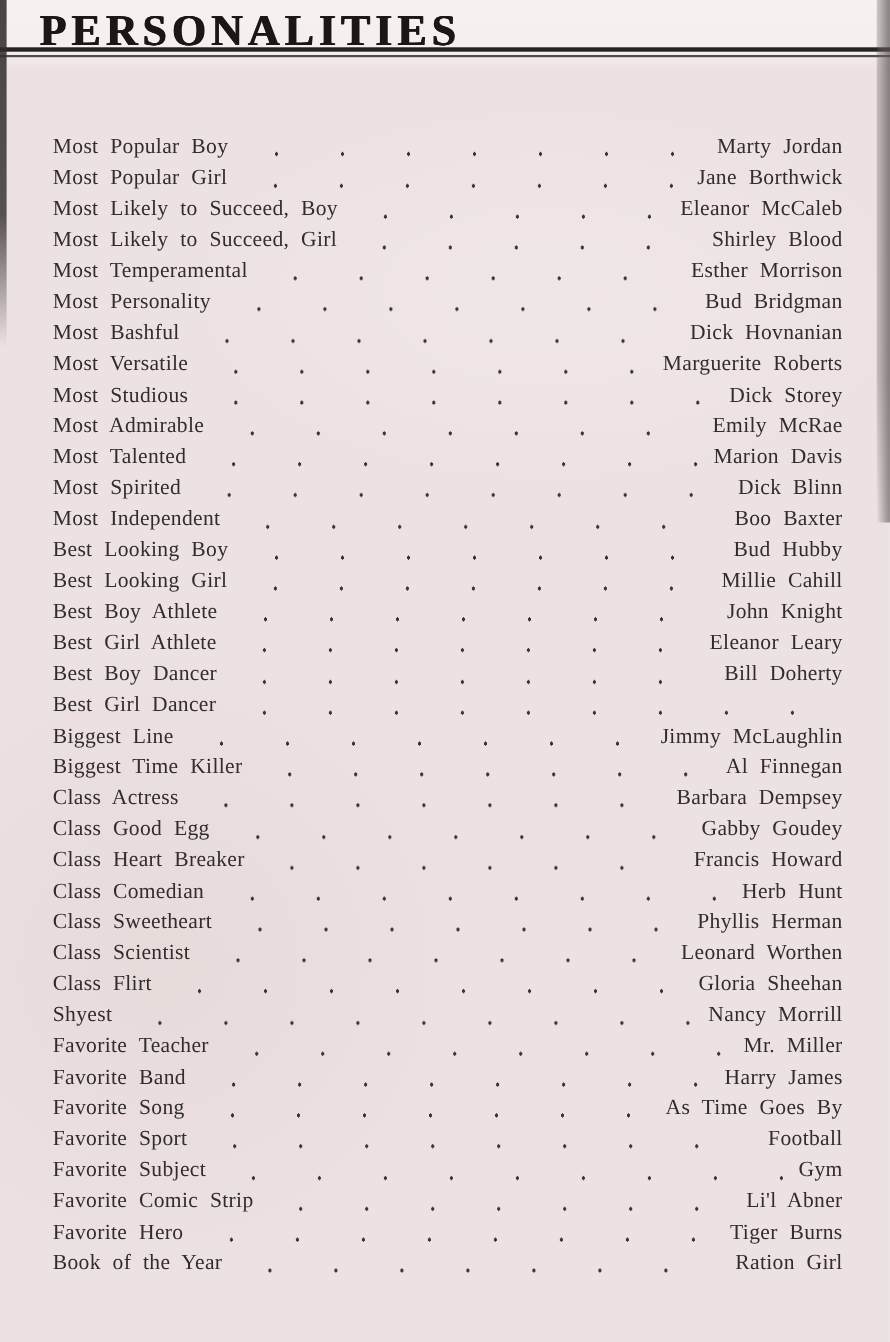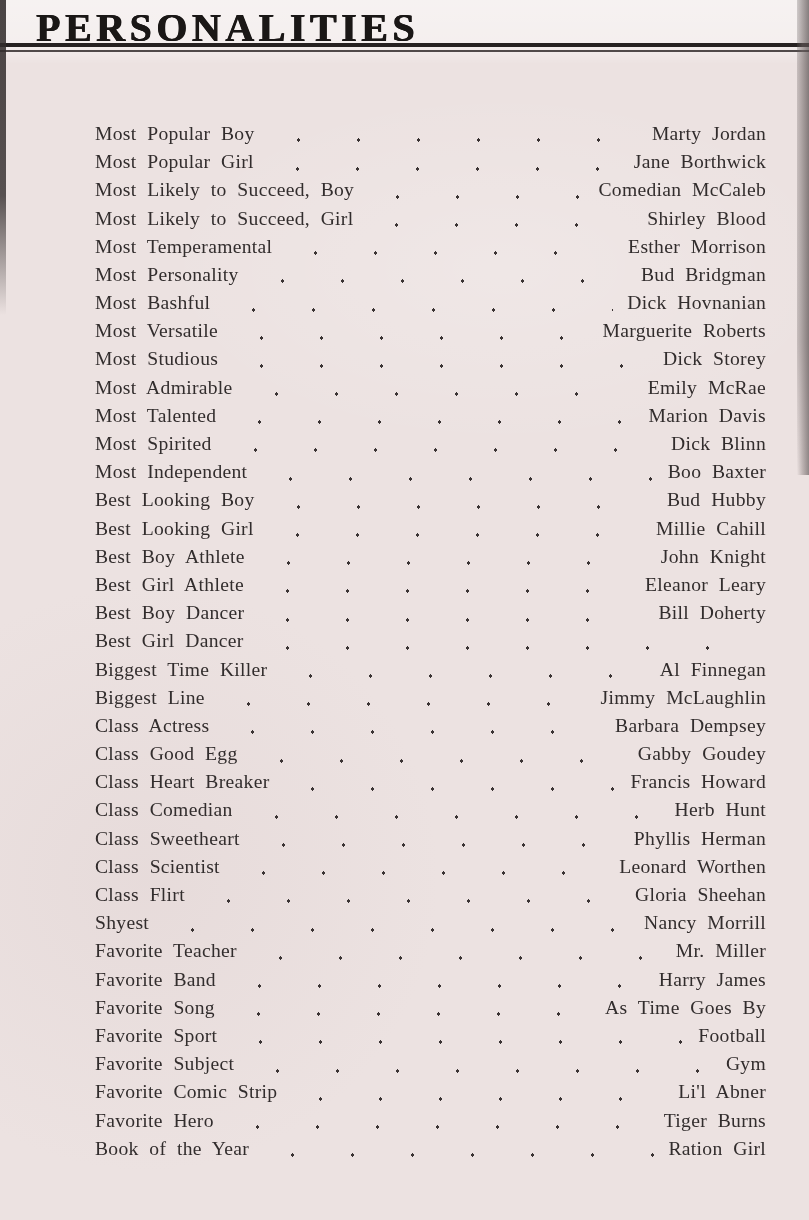--- a/index.html
+++ b/index.html
@@ -46,29 +46,28 @@
     border-bottom:2px solid rgba(44,38,38,0.82);
   }
 
   
   .list{
     position:absolute;
     top:120px;left:48px;right:43px;
   }
   .row{
     display:flex;
-    align-items:flex-end;
+    align-items:center;
     height:28.2px;
     font-size:19.6px;
     line-height:28.2px;
     color:var(--ink);
     word-spacing:5.5px;
     letter-spacing:0.3px;
     white-space:nowrap;
-    margin-left:47px;
   }
   .label{flex:0 0 auto;}
   .name{flex:0 0 auto;text-align:right;}
   .leader{
     flex:1 1 auto;
     align-self:stretch;
     margin:0 14px 0 16px;
     background-image:radial-gradient(circle 1.5px at 1.5px 50%, var(--dot) 97%, rgba(59,52,52,0) 100%);
     background-size:60px 3.6px;
     background-repeat:repeat-x;
@@ -106,21 +105,21 @@
 
   <div class="row">
     <span class="label">Most Popular Girl</span>
     <span class="leader"></span>
     <span class="name">Jane Borthwick</span>
   </div>
 
   <div class="row">
     <span class="label">Most Likely to Succeed, Boy</span>
     <span class="leader"></span>
-    <span class="name">Comedian McCaleb</span>
+    <span class="name">Eleanor McCaleb</span>
   </div>
 
   <div class="row">
     <span class="label">Most Likely to Succeed, Girl</span>
     <span class="leader"></span>
     <span class="name">Shirley Blood</span>
   </div>
 
   <div class="row">
     <span class="label">Most Temperamental</span>
@@ -205,29 +204,29 @@
     <span class="leader"></span>
     <span class="name">Bill Doherty</span>
   </div>
 
   <div class="row">
     <span class="label">Best Girl Dancer</span>
     <span class="leader"></span>
   </div>
 
   <div class="row">
+    <span class="label">Biggest Line</span>
+    <span class="leader"></span>
+    <span class="name">Jimmy McLaughlin</span>
+  </div>
+
+  <div class="row">
     <span class="label">Biggest Time Killer</span>
     <span class="leader"></span>
     <span class="name">Al Finnegan</span>
-  </div>
-
-  <div class="row">
-    <span class="label">Biggest Line</span>
-    <span class="leader"></span>
-    <span class="name">Jimmy McLaughlin</span>
   </div>
 
   <div class="row">
     <span class="label">Class Actress</span>
     <span class="leader"></span>
     <span class="name">Barbara Dempsey</span>
   </div>
 
   <div class="row">
     <span class="label">Class Good Egg</span>

